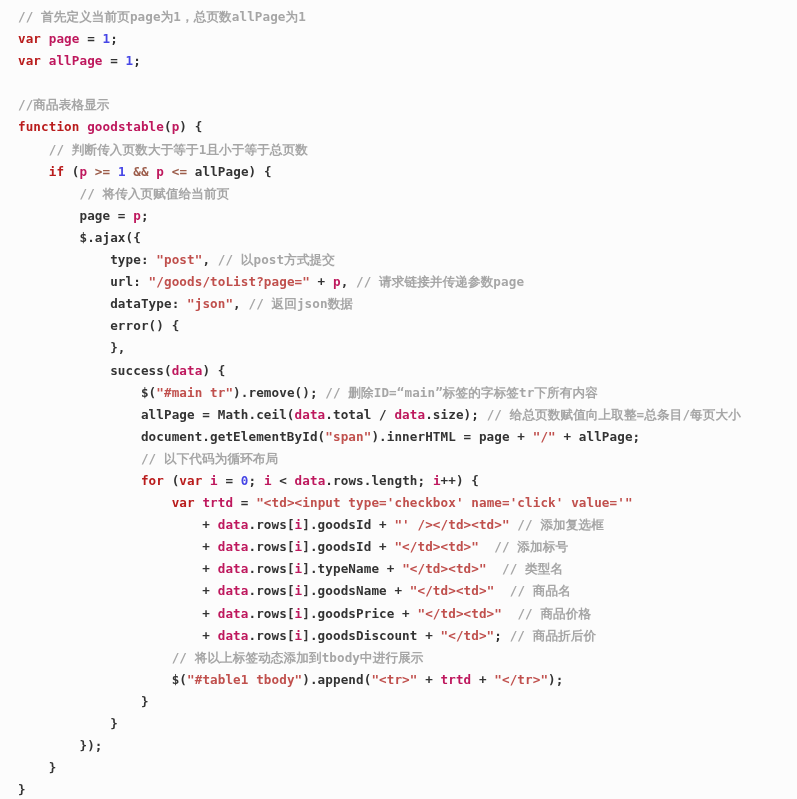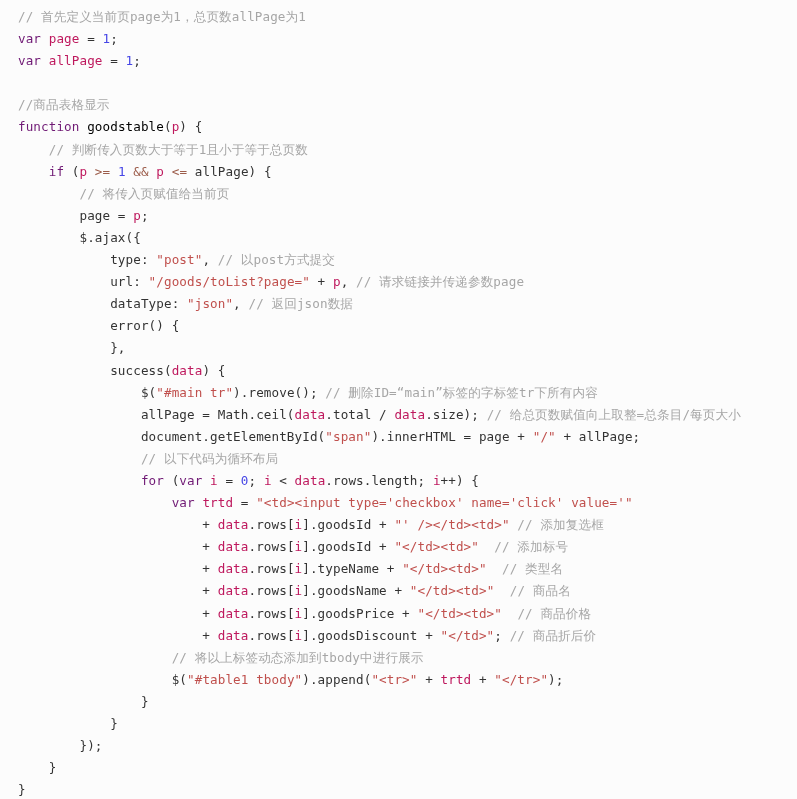--- a/index.html
+++ b/index.html
@@ -18,26 +18,27 @@
     font-size: 12.6px;
     line-height: 22.1px;
     white-space: pre;
     color: #333333;
     letter-spacing: 0.1px;
   }
   .ln {
     display: block;
     height: 22.1px;
     white-space: pre;
+    font-weight: bold;
   }
   
   .cm  { color: #a6a6a6; }            
-  .kw  { color: #701a75; }            
+  .kw  { color: #b91c1c; }            
   .id  { color: #be185d; }            
-  .fn  { color: #000000; }            
+  .fn  { color: #be185d; }            
   .num { color: #4646e6; }            
   .str { color: #c0504d; }            
   .op  { color: #9c5c4a; }            
   .pl  { color: #333333; }            
   .pn  { color: #333333; }            
 </style>
 </head>
 <body>
 
 <div id="code-block"><span class="ln"><span class="cm">// 首先定义当前页page为1，总页数allPage为1</span></span><span class="ln"><span class="kw">var</span><span class="pl"> </span><span class="id">page</span><span class="pl"> = </span><span class="num">1</span><span class="pn">;</span></span><span class="ln"><span class="kw">var</span><span class="pl"> </span><span class="id">allPage</span><span class="pl"> = </span><span class="num">1</span><span class="pn">;</span></span><span class="ln">​</span><span class="ln"><span class="cm">//商品表格显示</span></span><span class="ln"><span class="kw">function</span><span class="pl"> </span><span class="fn">goodstable</span><span class="pn">(</span><span class="id">p</span><span class="pn">) {</span></span><span class="ln"><span class="pl">    </span><span class="cm">// 判断传入页数大于等于1且小于等于总页数</span></span><span class="ln"><span class="pl">    </span><span class="kw">if</span><span class="pl"> (</span><span class="id">p</span><span class="pl"> </span><span class="op">&gt;=</span><span class="pl"> </span><span class="num">1</span><span class="pl"> </span><span class="op">&amp;&amp;</span><span class="pl"> </span><span class="id">p</span><span class="pl"> </span><span class="op">&lt;=</span><span class="pl"> allPage) {</span></span><span class="ln"><span class="pl">        </span><span class="cm">// 将传入页赋值给当前页</span></span><span class="ln"><span class="pl">        page = </span><span class="id">p</span><span class="pn">;</span></span><span class="ln"><span class="pl">        $.ajax({</span></span><span class="ln"><span class="pl">            type: </span><span class="str">"post"</span><span class="pl">, </span><span class="cm">// 以post方式提交</span></span><span class="ln"><span class="pl">            url: </span><span class="str">"/goods/toList?page="</span><span class="pl"> + </span><span class="id">p</span><span class="pl">, </span><span class="cm">// 请求链接并传递参数page</span></span><span class="ln"><span class="pl">            dataType: </span><span class="str">"json"</span><span class="pl">, </span><span class="cm">// 返回json数据</span></span><span class="ln"><span class="pl">            error() {</span></span><span class="ln"><span class="pl">            },</span></span><span class="ln"><span class="pl">            success(</span><span class="id">data</span><span class="pl">) {</span></span><span class="ln"><span class="pl">                $(</span><span class="str">"#main tr"</span><span class="pl">).remove(); </span><span class="cm">// 删除ID=“main”标签的字标签tr下所有内容</span></span><span class="ln"><span class="pl">                allPage = Math.ceil(</span><span class="id">data</span><span class="pl">.total / </span><span class="id">data</span><span class="pl">.size); </span><span class="cm">// 给总页数赋值向上取整=总条目/每页大小</span></span><span class="ln"><span class="pl">                document.getElementById(</span><span class="str">"span"</span><span class="pl">).innerHTML = page + </span><span class="str">"/"</span><span class="pl"> + allPage;</span></span><span class="ln"><span class="pl">                </span><span class="cm">// 以下代码为循环布局</span></span><span class="ln"><span class="pl">                </span><span class="kw">for</span><span class="pl"> (</span><span class="kw">var</span><span class="pl"> </span><span class="id">i</span><span class="pl"> = </span><span class="num">0</span><span class="pl">; </span><span class="id">i</span><span class="pl"> &lt; </span><span class="id">data</span><span class="pl">.rows.length; </span><span class="id">i</span><span class="pl">++) {</span></span><span class="ln"><span class="pl">                    </span><span class="kw">var</span><span class="pl"> </span><span class="id">trtd</span><span class="pl"> = </span><span class="str">"&lt;td&gt;&lt;input type='checkbox' name='click' value='"</span></span><span class="ln"><span class="pl">                        + </span><span class="id">data</span><span class="pl">.rows[</span><span class="id">i</span><span class="pl">].goodsId + </span><span class="str">"' /&gt;&lt;/td&gt;&lt;td&gt;"</span><span class="pl"> </span><span class="cm">// 添加复选框</span></span><span class="ln"><span class="pl">                        + </span><span class="id">data</span><span class="pl">.rows[</span><span class="id">i</span><span class="pl">].goodsId + </span><span class="str">"&lt;/td&gt;&lt;td&gt;"</span><span class="pl">  </span><span class="cm">// 添加标号</span></span><span class="ln"><span class="pl">                        + </span><span class="id">data</span><span class="pl">.rows[</span><span class="id">i</span><span class="pl">].typeName + </span><span class="str">"&lt;/td&gt;&lt;td&gt;"</span><span class="pl">  </span><span class="cm">// 类型名</span></span><span class="ln"><span class="pl">                        + </span><span class="id">data</span><span class="pl">.rows[</span><span class="id">i</span><span class="pl">].goodsName + </span><span class="str">"&lt;/td&gt;&lt;td&gt;"</span><span class="pl">  </span><span class="cm">// 商品名</span></span><span class="ln"><span class="pl">                        + </span><span class="id">data</span><span class="pl">.rows[</span><span class="id">i</span><span class="pl">].goodsPrice + </span><span class="str">"&lt;/td&gt;&lt;td&gt;"</span><span class="pl">  </span><span class="cm">// 商品价格</span></span><span class="ln"><span class="pl">                        + </span><span class="id">data</span><span class="pl">.rows[</span><span class="id">i</span><span class="pl">].goodsDiscount + </span><span class="str">"&lt;/td&gt;"</span><span class="pl">; </span><span class="cm">// 商品折后价</span></span><span class="ln"><span class="pl">                    </span><span class="cm">// 将以上标签动态添加到tbody中进行展示</span></span><span class="ln"><span class="pl">                    $(</span><span class="str">"#table1 tbody"</span><span class="pl">).append(</span><span class="str">"&lt;tr&gt;"</span><span class="pl"> + </span><span class="id">trtd</span><span class="pl"> + </span><span class="str">"&lt;/tr&gt;"</span><span class="pl">);</span></span><span class="ln"><span class="pl">                }</span></span><span class="ln"><span class="pl">            }</span></span><span class="ln"><span class="pl">        });</span></span><span class="ln"><span class="pl">    }</span></span><span class="ln"><span class="pl">}</span></span></div>

